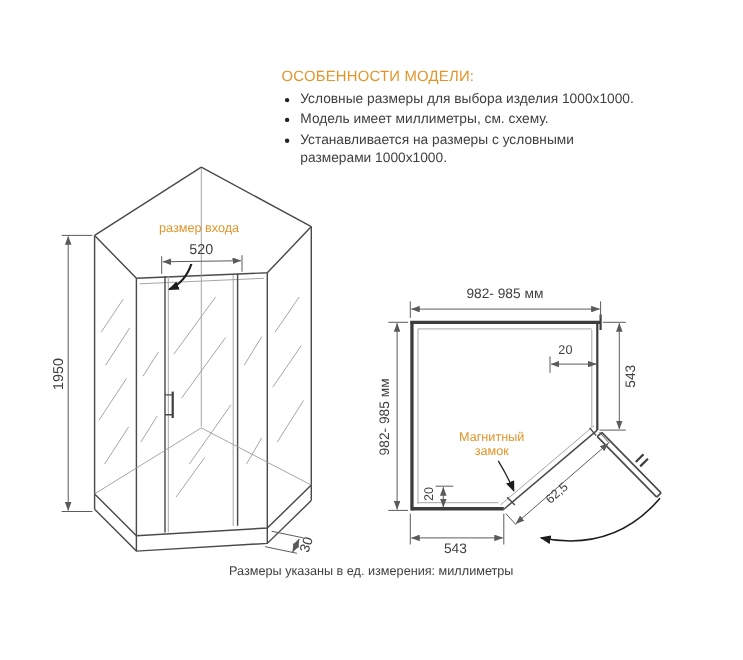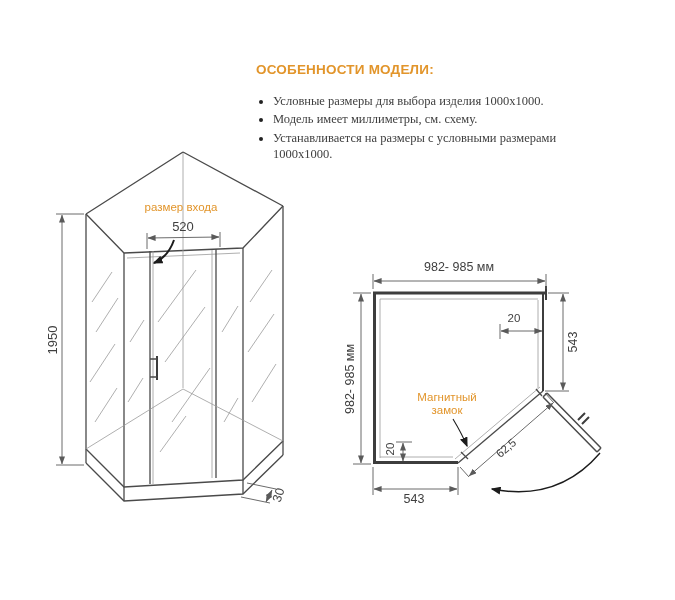--- a/index.html
+++ b/index.html
@@ -1,24 +1,24 @@
 <!DOCTYPE html>
 <html style="--accent: #E2952B; --text: #3F3F3F; --line: #4A4A4A;"><head>
 <meta charset="utf-8">
 <style>
   * { margin:0; padding:0; box-sizing:border-box; }
   html,body { width:675px; height:600px; background:#fff;
               font-family:"Liberation Sans", sans-serif; }
   .page { position:relative; width:675px; height:600px; background:#fff; overflow:hidden; }
 
   .features { position:absolute; left:256px; top:62px; width:324px; }
-  .features h2 { font-size:13.5px; font-weight:bold; color:var(--accent,#E2952B);
-                 margin-bottom:16px; letter-spacing:.2px; }
+  .features h2 { font-size:13.5px; font-weight:normal; color:var(--accent,#E2952B);
+                 margin-bottom:5px; letter-spacing:.2px; }
   .features ul { margin:0; padding-left:17px; list-style:disc; }
-  .features li { font-size:12.5px; color:var(--text,#3F3F3F); line-height:1.3; margin-bottom:2px;font-family:Liberation Serif, serif; }
+  .features li { font-size:12.5px; color:var(--text,#3F3F3F); line-height:1.3; margin-bottom:2px; }
   .features li::marker { color:#222; }
 
   svg.diagram { position:absolute; left:0; top:0; }
 
   .s1   { stroke:#4A4A4A; stroke-width:1.3; fill:none; }
   .s15  { stroke:#4A4A4A; stroke-width:1.5; fill:none; }
   .s2   { stroke:#3d3d3d; stroke-width:2;   fill:none; }
   .s3   { stroke:#3d3d3d; stroke-width:3;   fill:none; }
   .sthin{ stroke:#9a9a9a; stroke-width:.8;  fill:none; }
   .sdim { stroke:#5a5a5a; stroke-width:.9;  fill:none; }
@@ -175,13 +175,14 @@
       </g>
 
       <g>
         <text class="accenttext" x="447" y="401">Магнитный</text>
         <text class="accenttext" x="447" y="414">замок</text>
         <path class="sblk" stroke-width="1.1" d="M453,419 Q462,434 467,446" marker-end="url(#arrB)"></path>
       </g>
     </g>
   </svg>
 
+  <div class="footer">Размеры указаны в ед. измерения: миллиметры</div>
 </div>
 
 </body></html>

